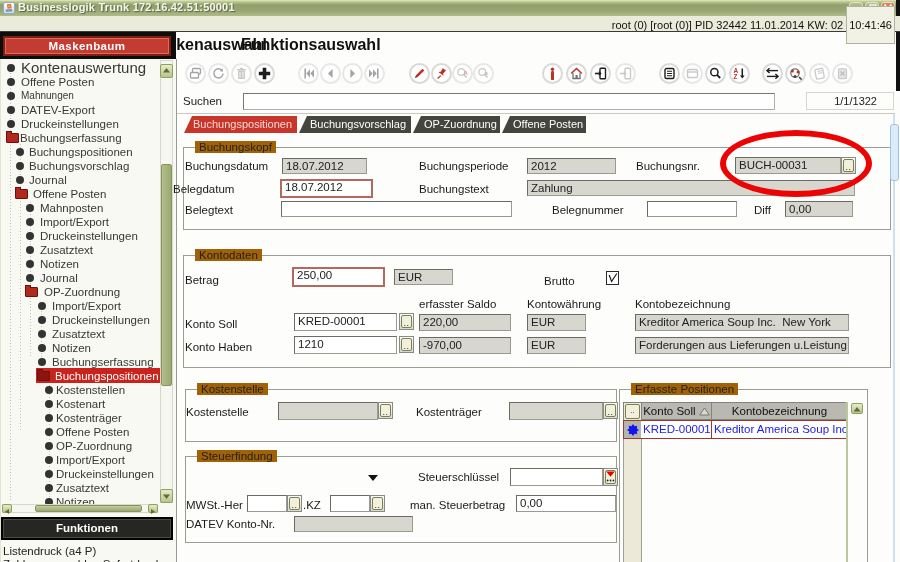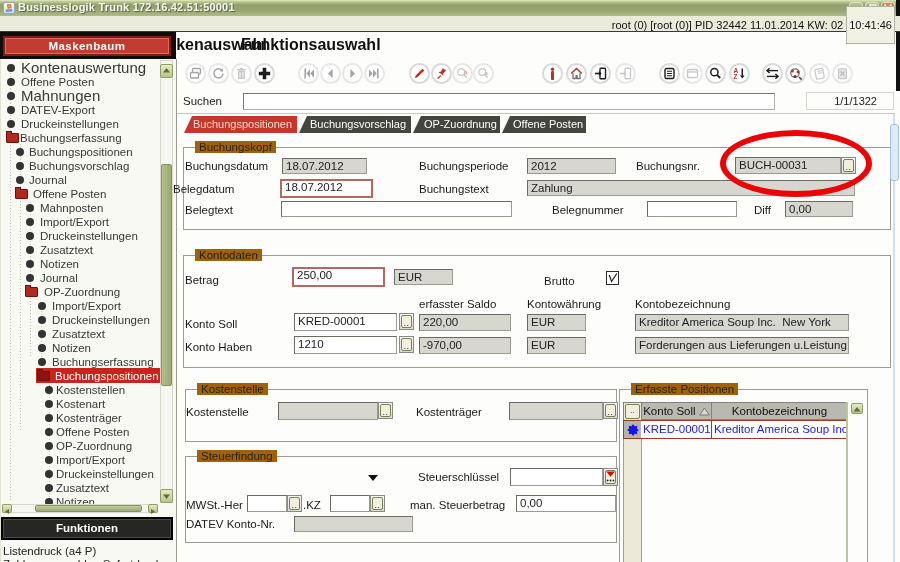--- a/index.html
+++ b/index.html
@@ -113,21 +113,21 @@
       <div style="position:absolute;left:10px;top:10px;width:1px;height:430px;background:repeating-linear-gradient(#c4c4ba 0 1px,transparent 1px 3px);"></div>
       <div style="position:absolute;left:20px;top:84px;width:1px;height:288px;background:repeating-linear-gradient(#c4c4ba 0 1px,transparent 1px 3px);"></div>
       <div style="position:absolute;left:30px;top:142px;width:1px;height:156px;background:repeating-linear-gradient(#c4c4ba 0 1px,transparent 1px 3px);"></div>
       <div style="position:absolute;left:41px;top:242px;width:1px;height:70px;background:repeating-linear-gradient(#c4c4ba 0 1px,transparent 1px 3px);"></div>
       <div style="position:absolute;left:49px;top:322px;width:1px;height:116px;background:repeating-linear-gradient(#c4c4ba 0 1px,transparent 1px 3px);"></div>
 <span style="position:absolute;left:7px;top:4px;width:8px;height:8px;border-radius:50%;background:#333;"></span>
 <span style="position:absolute;left:21px;top:1px;height:14px;line-height:14px;font-size:15px;color:#383838;white-space:nowrap;">Kontenauswertung</span>
 <span style="position:absolute;left:7px;top:18px;width:8px;height:8px;border-radius:50%;background:#333;"></span>
 <span style="position:absolute;left:21px;top:15px;height:14px;line-height:14px;font-size:11.5px;color:#383838;white-space:nowrap;">Offene Posten</span>
 <span style="position:absolute;left:7px;top:32px;width:8px;height:8px;border-radius:50%;background:#333;"></span>
-<span style="position:absolute;left:21px;top:29px;height:14px;line-height:14px;font-size:15px;color:#383838;white-space:nowrap;">Mahnungen</span>
+<span style="position:absolute;left:21px;top:29px;height:14px;line-height:14px;font-size:10px;color:#383838;white-space:nowrap;">Mahnungen</span>
 <span style="position:absolute;left:7px;top:46px;width:8px;height:8px;border-radius:50%;background:#333;"></span>
 <span style="position:absolute;left:21px;top:43px;height:14px;line-height:14px;font-size:11.5px;color:#383838;white-space:nowrap;">DATEV-Export</span>
 <span style="position:absolute;left:7px;top:60px;width:8px;height:8px;border-radius:50%;background:#333;"></span>
 <span style="position:absolute;left:21px;top:57px;height:14px;line-height:14px;font-size:11.5px;color:#383838;white-space:nowrap;">Druckeinstellungen</span>
 <span style="position:absolute;left:6px;top:73px;width:13px;height:10px;background:#b3281e;border:1px solid #6e100c;border-radius:1px;"></span>
       <span style="position:absolute;left:6px;top:71px;width:6px;height:3px;background:#b3281e;border:1px solid #6e100c;border-bottom:none;border-radius:1px 1px 0 0;"></span>
 <span style="position:absolute;left:20px;top:71px;height:14px;line-height:14px;font-size:11.5px;color:#383838;white-space:nowrap;">Buchungserfassung</span>
 <span style="position:absolute;left:16px;top:88px;width:8px;height:8px;border-radius:50%;background:#333;"></span>
 <span style="position:absolute;left:29px;top:85px;height:14px;line-height:14px;font-size:11.5px;color:#383838;white-space:nowrap;">Buchungspositionen</span>
 <span style="position:absolute;left:16px;top:102px;width:8px;height:8px;border-radius:50%;background:#333;"></span>

